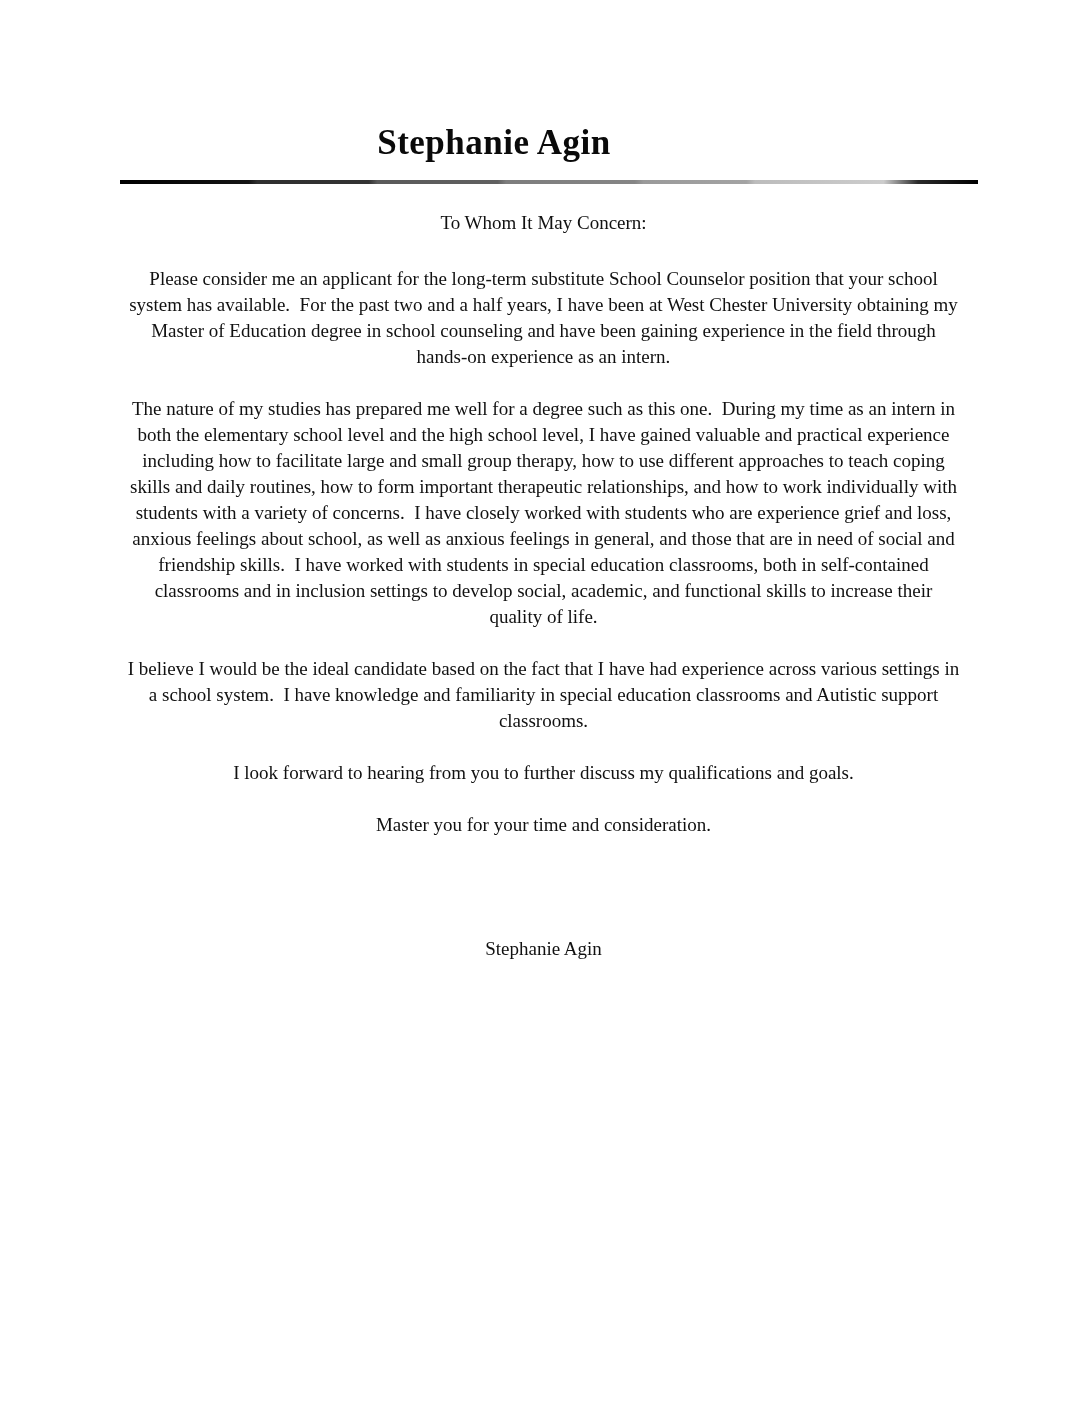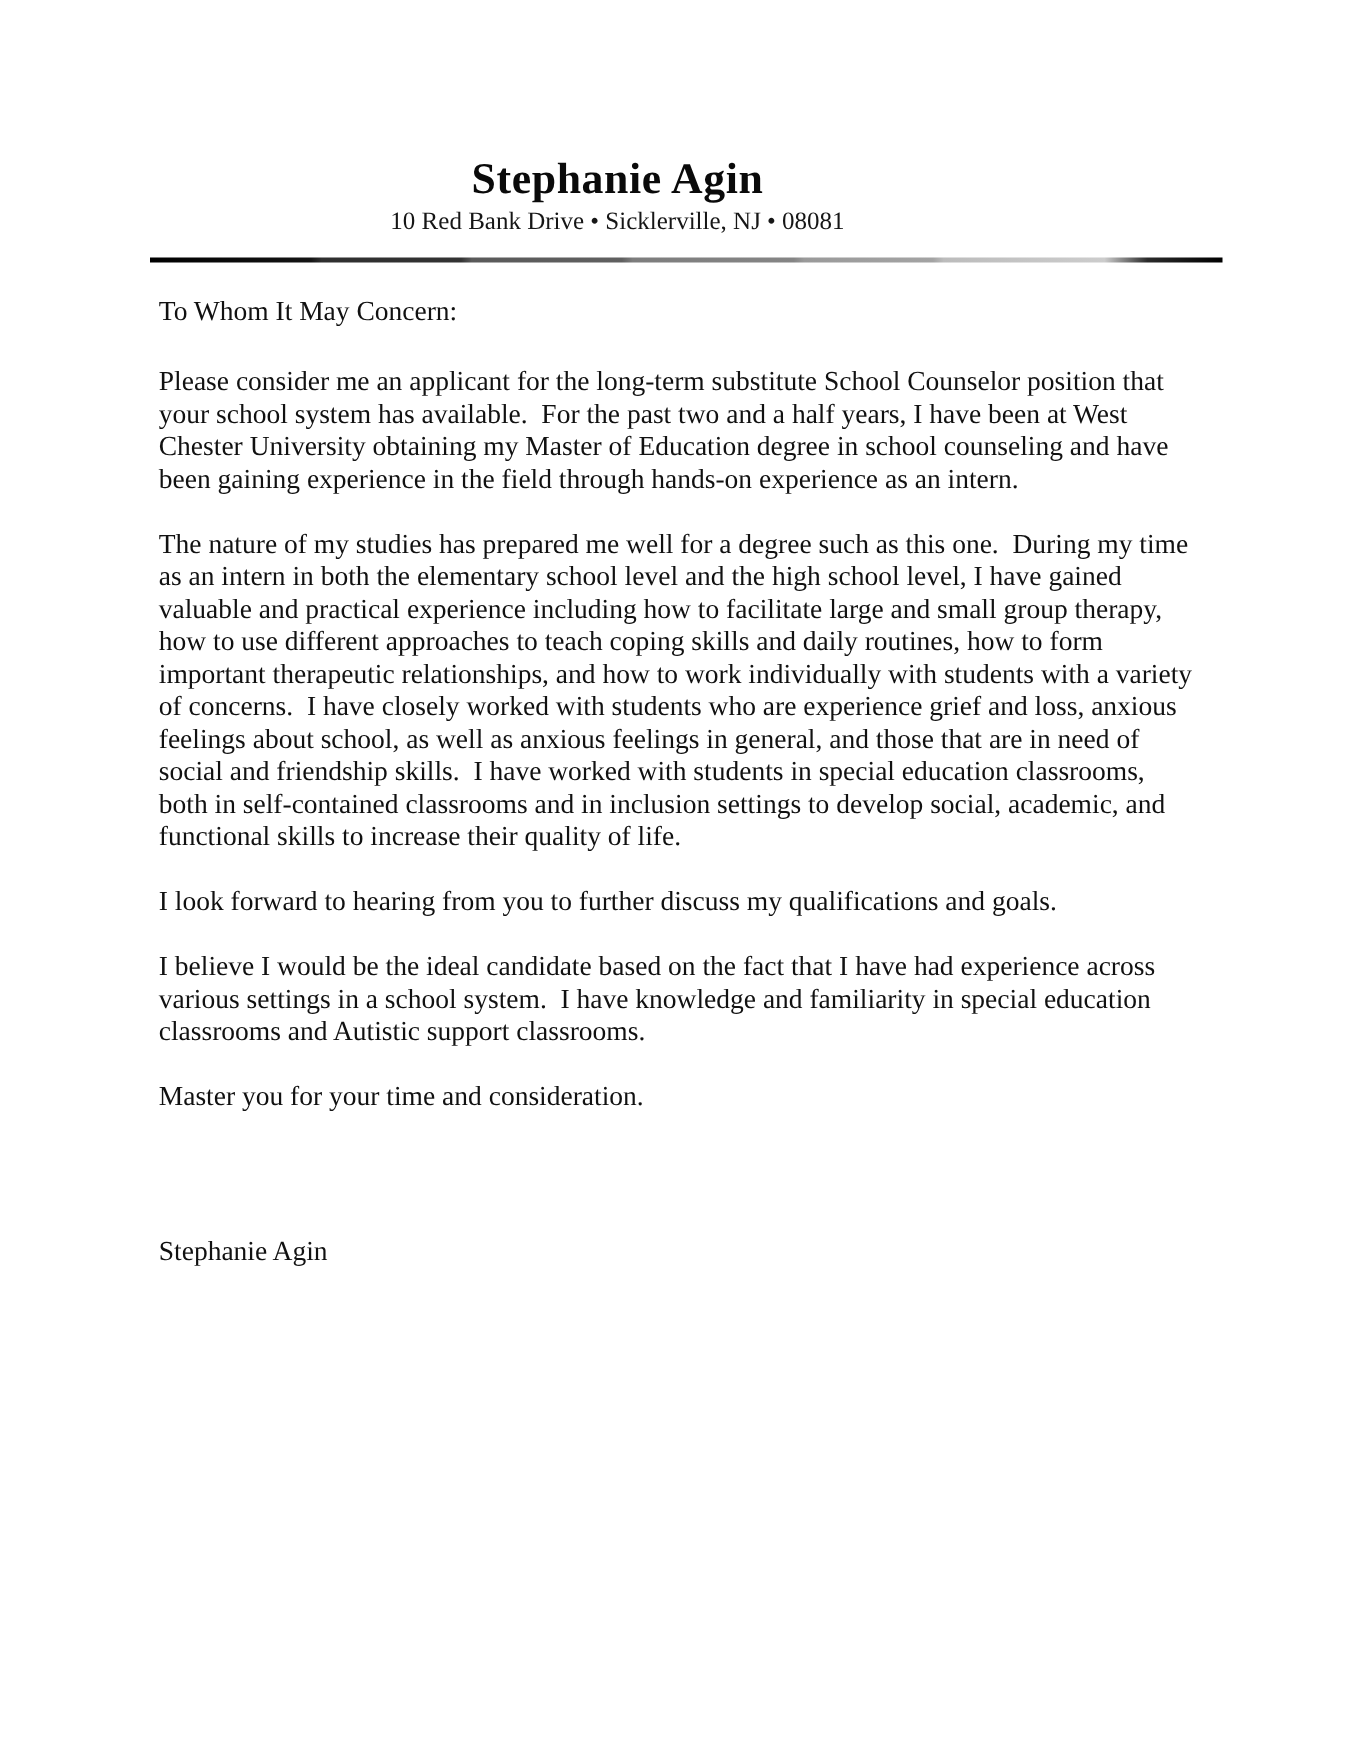--- a/index.html
+++ b/index.html
@@ -43,22 +43,23 @@
       #2f2f2f 16%, #333333 29%,
       #5a5a5a 30%, #606060 44%,
       #7d7d7d 45%, #858585 60%,
       #9a9a9a 61%, #a3a3a3 73%,
       #bcbcbc 74%, #cccccc 89%,
       #2a2a2a 93%, #000000 100%);
   }
   .letter-body {
     margin-left: 127px;
     width: 833px;
-    font-size: 22px;
+    font-size: 19px;
     line-height: 26px;
+    text-align: center;
   }
   .salutation {
     margin: 26px 0 30px 0;
     white-space: pre-wrap;
   }
   .para {
     margin: 0 0 26px 0;
     white-space: pre-wrap;
   }
   .signature {
@@ -66,27 +67,26 @@
     white-space: pre-wrap;
   }
 </style>
 </head>
 <body>
 
 <div class="page">
 
   <header class="letter-header">
     <h1 class="author-name">Stephanie Agin</h1>
-    <div class="header-line">10 Red Bank Drive • Sicklerville, NJ • 08081</div>
     <div class="header-divider"></div>
   </header>
 
   <main class="letter-body">
     <p class="salutation">To Whom It May Concern:</p>
     <p class="para">Please consider me an applicant for the long-term substitute School Counselor position that your school system has available.  For the past two and a half years, I have been at West Chester University obtaining my Master of Education degree in school counseling and have been gaining experience in the field through hands-on experience as an intern.</p>
     <p class="para">The nature of my studies has prepared me well for a degree such as this one.  During my time as an intern in both the elementary school level and the high school level, I have gained valuable and practical experience including how to facilitate large and small group therapy, how to use different approaches to teach coping skills and daily routines, how to form important therapeutic relationships, and how to work individually with students with a variety of concerns.  I have closely worked with students who are experience grief and loss, anxious feelings about school, as well as anxious feelings in general, and those that are in need of social and friendship skills.  I have worked with students in special education classrooms, both in self-contained classrooms and in inclusion settings to develop social, academic, and functional skills to increase their quality of life.</p>
+    <p class="para">I believe I would be the ideal candidate based on the fact that I have had experience across various settings in a school system.  I have knowledge and familiarity in special education classrooms and Autistic support classrooms.</p>
     <p class="para">I look forward to hearing from you to further discuss my qualifications and goals.</p>
-    <p class="para">I believe I would be the ideal candidate based on the fact that I have had experience across various settings in a school system.  I have knowledge and familiarity in special education classrooms and Autistic support classrooms.</p>
     <p class="para">Master you for your time and consideration.</p>
     <p class="signature">Stephanie Agin</p>
   </main>
 
 </div>
 
 </body></html>

